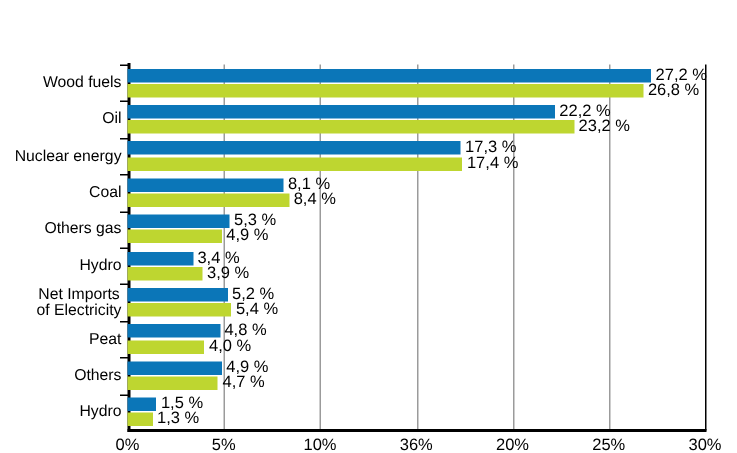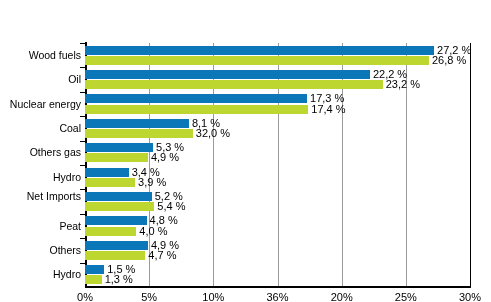--- a/index.html
+++ b/index.html
@@ -141,20 +141,21 @@
         <span>Coal</span>
       </div>
       <div class="cat-label" style="right: 410px; top: 118.3px;">
         <span>Others gas</span>
       </div>
       <div class="cat-label" style="right: 410px; top: 142.7px;">
         <span>Hydro</span>
       </div>
       <div class="cat-label" style="right: 410px; top: 161.6px; text-align: center;">
         <span>Net Imports</span>
+        <span>of Electricity</span>
       </div>
       <div class="cat-label" style="right: 410px; top: 191.5px;">
         <span>Peat</span>
       </div>
       <div class="cat-label" style="right: 410px; top: 215.9px;">
         <span>Others</span>
       </div>
       <div class="cat-label" style="right: 410px; top: 240.3px;">
         <span>Hydro</span>
       </div>
@@ -184,21 +185,21 @@
     </div>
 
   <div id="value-labels">
       <div class="val-label" style="left: 437.067px; top: 14.6px;">27,2 %</div>
       <div class="val-label" style="left: 431.933px; top: 24.8px;">26,8 %</div>
       <div class="val-label" style="left: 372.9px; top: 39px;">22,2 %</div>
       <div class="val-label" style="left: 385.733px; top: 49.2px;">23,2 %</div>
       <div class="val-label" style="left: 310.017px; top: 63.4px; text-align: center;">17,3 %</div>
       <div class="val-label" style="left: 311.3px; top: 73.6px;">17,4 %</div>
       <div class="val-label" style="left: 191.95px; top: 87.8px;">8,1 %</div>
-      <div class="val-label" style="left: 195.8px; top: 98px;">32,0 %</div>
+      <div class="val-label" style="left: 195.8px; top: 98px;">8,4 %</div>
       <div class="val-label" style="left: 156.017px; top: 112.2px;">5,3 %</div>
       <div class="val-label" style="left: 150.883px; top: 122.4px;">4,9 %</div>
       <div class="val-label" style="left: 131.633px; top: 136.6px;">3,4 %</div>
       <div class="val-label" style="left: 138.05px; top: 146.8px;">3,9 %</div>
       <div class="val-label" style="left: 154.733px; top: 161px;">5,2 %</div>
       <div class="val-label" style="left: 157.3px; top: 171.2px;">5,4 %</div>
       <div class="val-label" style="left: 149.6px; top: 185.4px;">4,8 %</div>
       <div class="val-label" style="left: 139.333px; top: 195.6px;">4,0 %</div>
       <div class="val-label" style="left: 150.883px; top: 209.8px;">4,9 %</div>
       <div class="val-label" style="left: 148.317px; top: 220px;">4,7 %</div>

